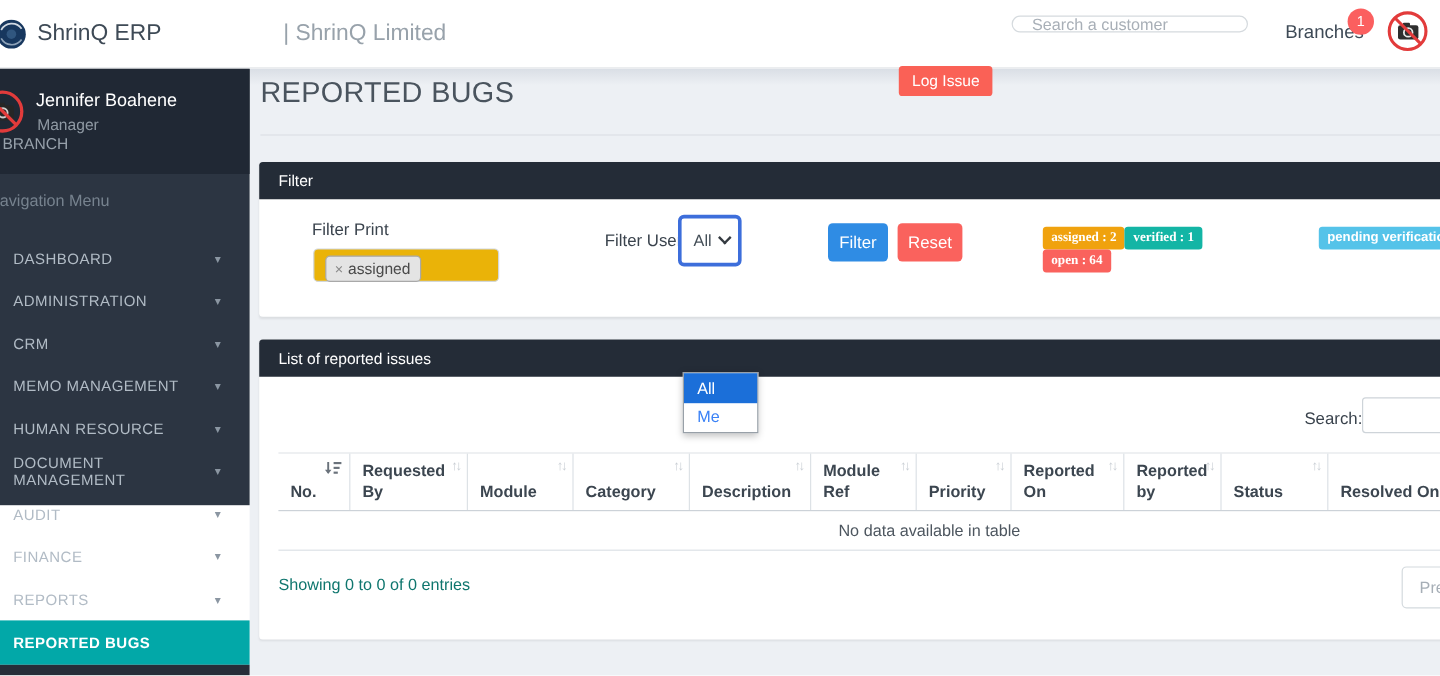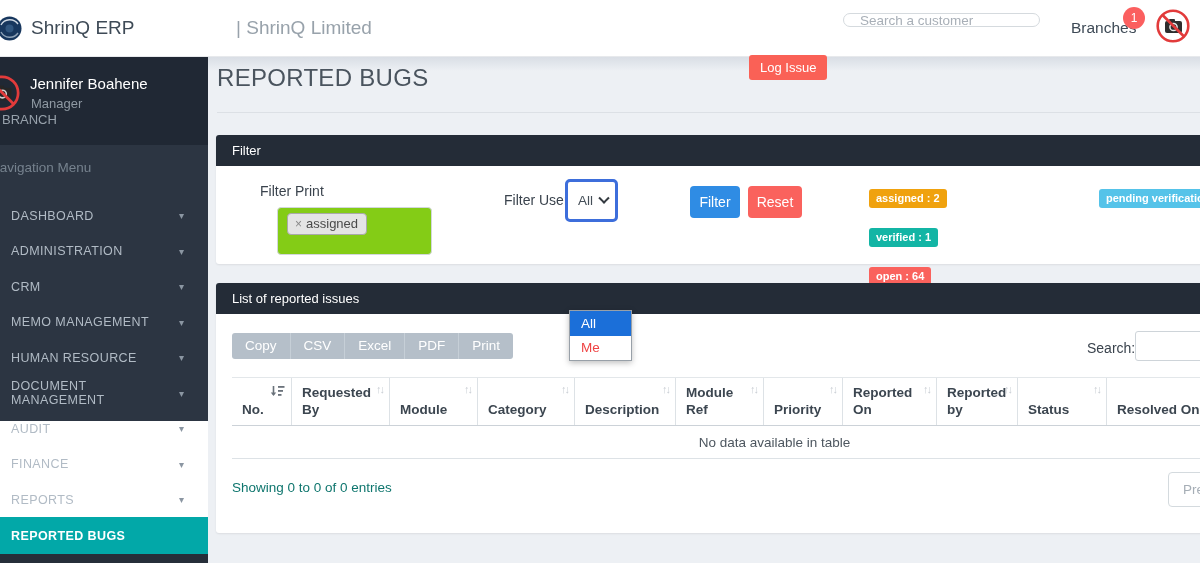--- a/index.html
+++ b/index.html
@@ -41,31 +41,31 @@
   .page-title { position:absolute; left:9px; top:7px; font-size:24px; font-weight:normal; color:#4a545e; letter-spacing:.3px; }
   .title-hr { position:absolute; left:9px; top:55px; width:983px; border-top:1px solid #dce0e5; }
 
   .panel { position:absolute; left:8px; width:1002px; background:#fff; border-radius:3px; box-shadow:0 1px 2px rgba(0,0,0,.08); }
   .panel-head { height:31px; background:#242c37; border-radius:3px 3px 0 0; color:#fff; font-size:13px; line-height:31px; padding-left:16px; }
 
   
   .filter-panel { top:78px; height:129px; }
   .fp-body { position:relative; height:98px; }
   .fs-label { position:absolute; left:44px; top:17px; font-size:14px; color:#3a434d; }
-  .msbox { position:absolute; left:61px; top:41px; width:155px; height:48px; border:1px solid #d2d7db; border-radius:4px; background:#84cc16; }
+  .msbox { position:absolute; left:45px; top:41px; width:155px; height:28px; border:1px solid #d2d7db; border-radius:4px; background:#eab308; }
   .tag { position:absolute; left:9px; top:5px; background:#e4e4e4; border:1px solid #a9a9a9; border-radius:4px; padding:2px 8px 3px 7px; font-size:13px; color:#4a4a4a; cursor:default; }
   .tag .x { color:#888; font-size:12px; margin-right:4px; cursor:pointer; }
   .fu-label { position:absolute; left:288px; top:26px; font-size:14px; color:#3a434d; }
   .fu-select { position:absolute; left:349px; top:13px; width:53px; height:43px; background:#fff; border:3px solid #3d6edb; border-radius:5px; display:flex; align-items:center; justify-content:space-between; padding:0 7px 0 10px; cursor:pointer; }
   .fu-select .val { font-size:13.5px; color:#454f58; }
   .chev { width:8px; height:8px; border-right:2px solid #343a40; border-bottom:2px solid #343a40; transform:rotate(45deg) translate(-2px,-2px); }
   .btn { position:absolute; top:20px; height:32px; border:none; border-radius:4px; color:#fff; font-size:14px; font-family:inherit; cursor:pointer; }
   .btn-filter { left:474px; width:50px; background:#2f8ce4; }
   .btn-reset { left:532px; width:54px; background:#fa625d; }
-  .badge-wrap { position:absolute; left:653px; top:23px; width:150px; display:flex; flex-wrap:wrap; gap:20px; }
+  .badge-wrap { position:absolute; left:653px; top:23px; width:150px; display:flex; flex-wrap:wrap; gap:0;font-family:Liberation Serif, serif; }
   .sbadge { display:inline-block; color:#fff; font-size:11px; font-weight:bold; padding:3px 7px 4px; border-radius:3px; white-space:nowrap; }
   .b-assigned { background:#f0a20e; }
   .b-verified { background:#13b5a5; }
   .b-open { background:#fa625d; }
   .b-pending { position:absolute; left:883px; top:23px; background:#55c3e9; }
 
   
   .list-panel { top:226px; height:250px; }
   .lp-body { position:relative; height:219px; border-radius:0 0 3px 3px; }
   .export-group { position:absolute; left:16px; top:19px; display:flex; border-radius:3px; overflow:hidden; }
@@ -83,21 +83,21 @@
   .c0{width:60px;} .c1{width:98px;} .c2{width:88px;} .c3{width:97px;} .c4{width:101px;} .c5{width:88px;}
   .c6{width:79px;} .c7{width:94px;} .c8{width:81px;} .c9{width:89px;} .c10{width:210px; border-right:none;}
   .empty-row { height:33px; line-height:33px; text-align:center; font-size:13.5px; color:#4d565f; border-bottom:1px solid #dde2e6; width:1085px; }
   .info-text { position:absolute; left:16px; top:166px; font-size:13.5px; color:#0f766e; }
   .prev-btn { position:absolute; left:952px; top:158px; width:85px; height:35px; background:#fff; border:1px solid #d4dade; border-radius:4px; color:#a6aeb6; font-size:13.5px; font-family:inherit; text-align:left; padding-left:14px; cursor:default; }
 
   
   .user-dropdown { position:absolute; left:569px; top:310px; width:63px; background:#fff; border:1px solid #98a0a8; box-shadow:0 2px 6px rgba(0,0,0,.25); z-index:60; }
   .opt { font-size:13.5px; padding-left:11px; cursor:pointer; }
   .opt-selected { height:25px; line-height:25px; background:#1b6fd9; color:#fff; }
-  .opt-normal { height:24px; line-height:24px; color:#ef4444; }
+  .opt-normal { height:24px; line-height:24px; color:#3b82f6; }
 </style>
 </head>
 <body>
 
 <div id="app">
 
   <header id="topbar">
     <span class="logo">
       <svg width="25" height="25" viewBox="0 0 25 25">
           <circle cx="12.5" cy="12.5" r="12" fill="#17375e"></circle>
@@ -206,27 +206,20 @@
           <span class="sbadge b-verified">verified : 1</span>
           <span class="sbadge b-open">open : 64</span>
         </div>
         <span class="sbadge b-pending">pending verification : 3</span>
       </div>
     </section>
 
     <section class="panel list-panel">
       <div class="panel-head">List of reported issues</div>
       <div class="lp-body">
-        <div class="export-group">
-          <button class="export-btn">Copy</button>
-          <button class="export-btn">CSV</button>
-          <button class="export-btn">Excel</button>
-          <button class="export-btn">PDF</button>
-          <button class="export-btn">Print</button>
-        </div>
         <span class="search-label">Search:</span>
         <input class="search-input" value="" style="">
 
         <div class="dtable">
           <div class="thead">
             <div class="th c0">
               <span class="sort-active"><svg width="15" height="13" viewBox="0 0 15 13">
                     <line x1="3.5" y1="1" x2="3.5" y2="10" stroke="#6a727b" stroke-width="1.6"></line>
                     <path d="M0.8 7.5 L3.5 11 L6.2 7.5 Z" fill="#6a727b"></path>
                     <rect x="8" y="1" width="6.5" height="1.8" fill="#6a727b"></rect>

